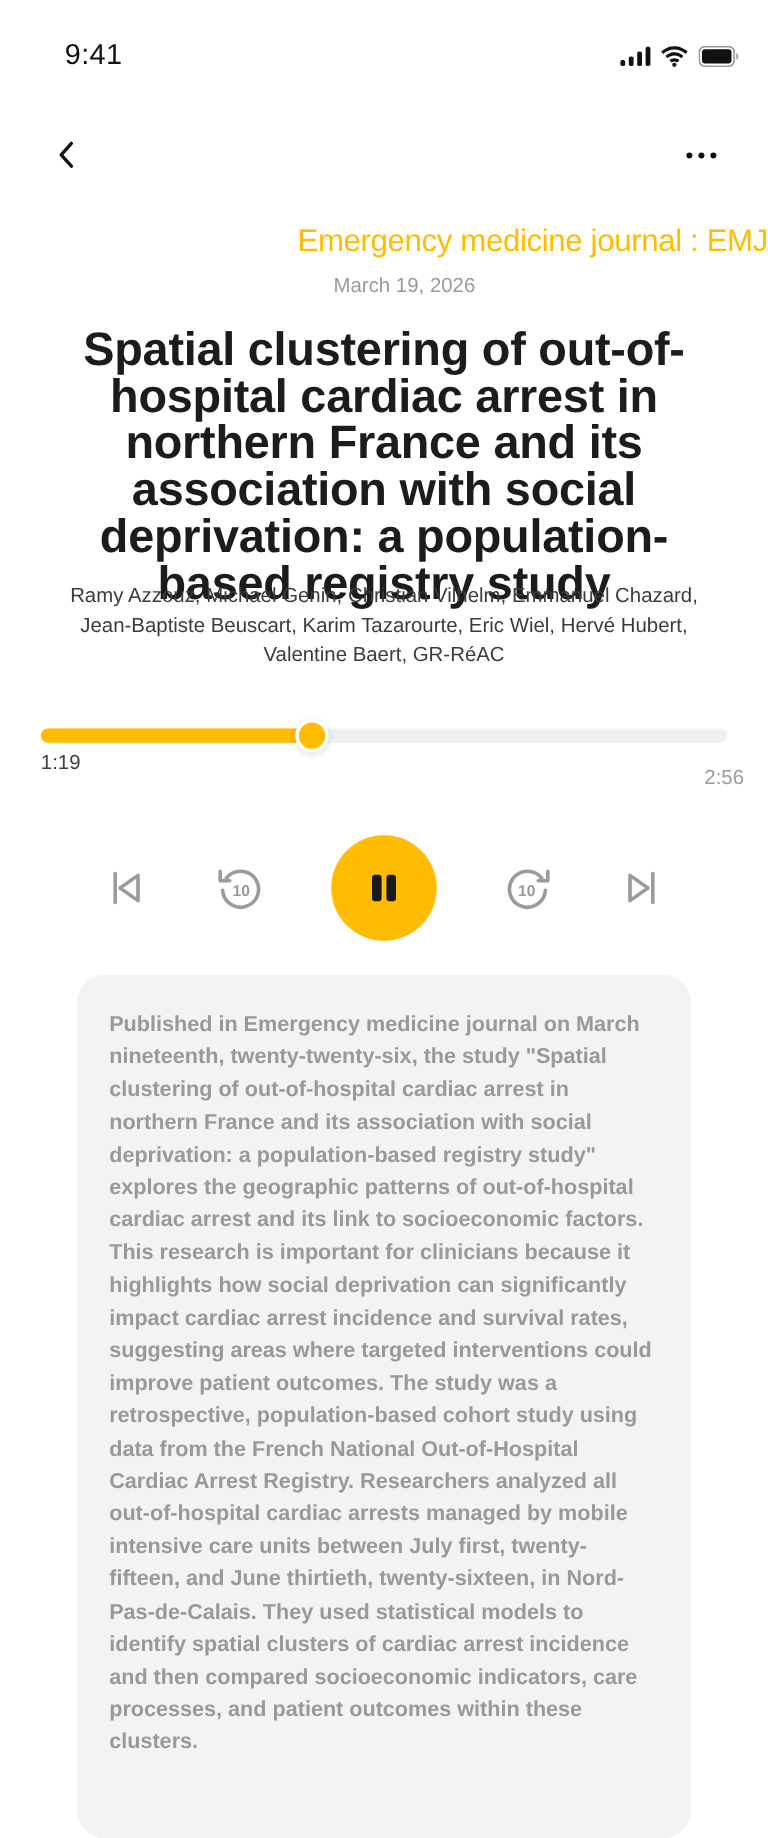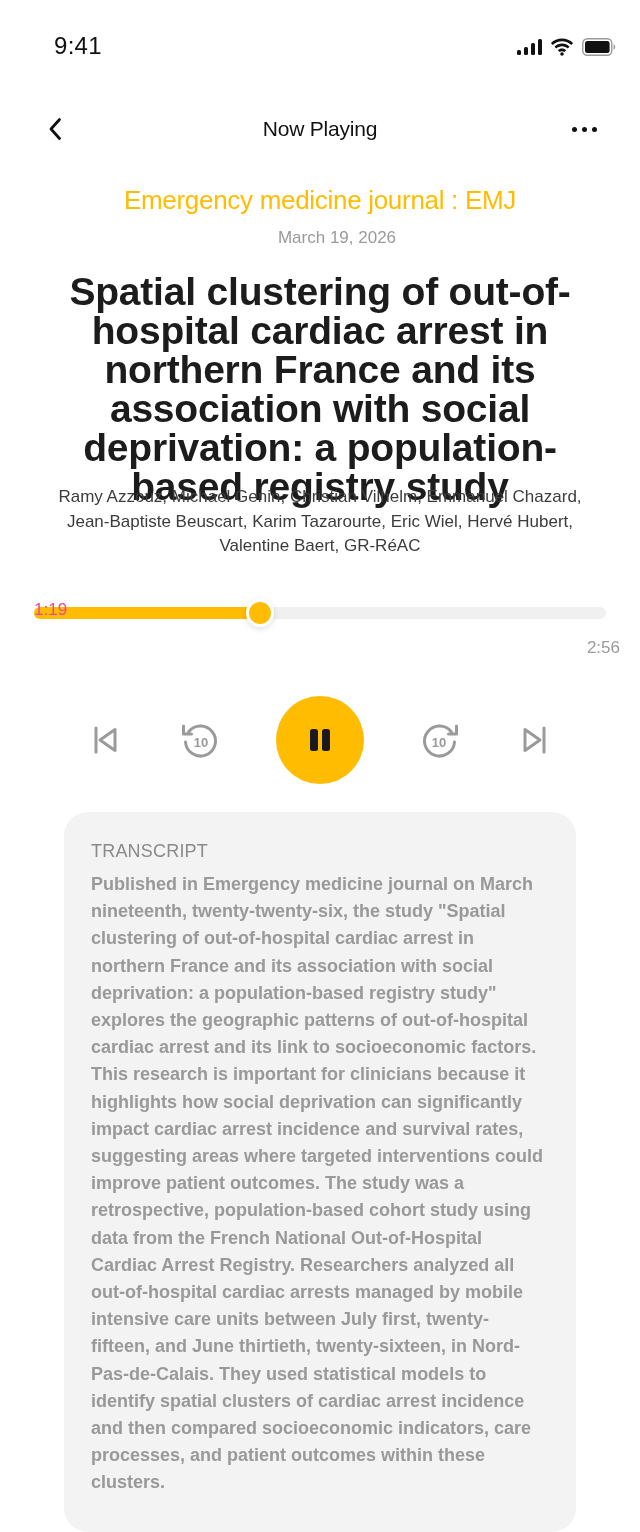--- a/index.html
+++ b/index.html
@@ -12,30 +12,30 @@
   .signal { display: flex; align-items: flex-end; gap: 3px; height: 16px; }
   .signal span { display: block; width: 4px; background: #111; border-radius: 1.5px; }
   .wifi svg, .battery svg { display: block; }
 
   .nav-bar { position: absolute; top: 104px; left: 0; width: 640px; height: 50px; }
   .nav-back { position: absolute; left: 40px; top: 10px; width: 30px; height: 30px; display: flex; align-items: center; justify-content: center; cursor: pointer; }
   .nav-title { position: absolute; left: 0; right: 0; top: 13px; text-align: center; font-size: 21px; font-weight: 500; color: #111; letter-spacing: -0.2px; }
   .nav-more { position: absolute; right: 36px; top: 10px; width: 40px; height: 30px; display: flex; align-items: center; justify-content: center; gap: 5px; cursor: pointer; }
   .nav-more span { width: 5px; height: 5px; background: #111; border-radius: 50%; display: block; }
 
-  .journal { position: absolute; top: 185px; left: 0; width: 640px; text-align: center; font-size: 26px; color: #FFBC00; letter-spacing: -0.3px; }
+  .journal { position: absolute; top: 185px; left: 0; width: 640px; text-align: right; font-size: 26px; color: #FFBC00; letter-spacing: -0.3px; }
   .date { position: absolute; top: 228px; left: 0; width: 640px; text-align: center; font-size: 17px; color: #9a9a9a; margin-left: 17px; }
   .title { position: absolute; top: 272px; left: 36px; width: 568px; text-align: center; font-size: 39px; font-weight: 600; line-height: 39px; color: #1c1c1c; letter-spacing: -0.2px; }
   .authors { position: absolute; top: 485px; left: 44px; width: 552px; text-align: center; font-size: 17px; line-height: 24.5px; color: #3c3c3c; }
 
   .progress { position: absolute; top: 600px; left: 34px; width: 572px; height: 26px; cursor: pointer; }
   .track { position: absolute; top: 7px; left: 0; width: 572px; height: 12px; border-radius: 6px; background: #f0f0f0; }
   .fill { position: absolute; top: 7px; left: 0; height: 12px; border-radius: 6px; background: #FFBC00; }
   .knob { position: absolute; top: -1px; width: 28px; height: 28px; margin-left: -14px; border-radius: 50%; background: #FFBC00; border: 3px solid #ffffff; box-shadow: 0 2px 6px rgba(0,0,0,0.12); }
-  .time-cur { position: absolute; top: 600px; left: 34px; font-size: 17px; color: #ec4899; }
+  .time-cur { position: absolute; top: 626px; left: 34px; font-size: 17px; color: #404040; }
   .time-total { position: absolute; top: 638px; right: 20px; font-size: 17px; color: #9a9a9a; }
 
   .controls { position: absolute; top: 696px; left: 0; width: 636px; height: 88px; }
   .ctrl { position: absolute; top: 0; height: 88px; display: flex; align-items: center; justify-content: center; cursor: pointer; }
   .ctrl-prev { left: 84px; width: 44px; }
   .ctrl-back10 { left: 178px; width: 44px; }
   .ctrl-play { left: 276px; width: 88px; border-radius: 50%; background: #FFBC00; }
   .ctrl-fwd10 { left: 418px; width: 44px; }
   .ctrl-next { left: 512px; width: 44px; }
 
@@ -72,21 +72,20 @@
     </div>
   </div>
 </div>
 
 <div class="nav-bar">
   <div class="nav-back">
     <svg width="14" height="24" viewBox="0 0 14 24">
       <path d="M11.5 2.5L3 12l8.5 9.5" fill="none" stroke="#111" stroke-width="2.8" stroke-linecap="round" stroke-linejoin="round"></path>
     </svg>
   </div>
-  <div class="nav-title">Now Playing</div>
   <div class="nav-more">
     <span></span>
       <span></span>
       <span></span>
   </div>
 </div>
 
 <div class="journal">Emergency medicine journal : EMJ</div>
 <div class="date">March 19, 2026</div>
 <div class="title">Spatial clustering of out-of-hospital cardiac arrest in northern France and its association with social deprivation: a population-based registry study</div>
@@ -129,15 +128,14 @@
   </div>
   <div class="ctrl ctrl-next">
     <svg width="26" height="28" viewBox="0 0 26 28">
       <line x1="23" y1="2" x2="23" y2="26" stroke="#9a9a9a" stroke-width="3" stroke-linecap="round"></line>
       <path d="M4 3.5L19 14 4 24.5z" fill="none" stroke="#9a9a9a" stroke-width="3" stroke-linejoin="round"></path>
     </svg>
   </div>
 </div>
 
 <div class="transcript">
-  <div class="transcript-label">TRANSCRIPT</div>
   <div class="transcript-body">Published in Emergency medicine journal on March nineteenth, twenty-twenty-six, the study "Spatial clustering of out-of-hospital cardiac arrest in northern France and its association with social deprivation: a population-based registry study" explores the geographic patterns of out-of-hospital cardiac arrest and its link to socioeconomic factors. This research is important for clinicians because it highlights how social deprivation can significantly impact cardiac arrest incidence and survival rates, suggesting areas where targeted interventions could improve patient outcomes. The study was a retrospective, population-based cohort study using data from the French National Out-of-Hospital Cardiac Arrest Registry. Researchers analyzed all out-of-hospital cardiac arrests managed by mobile intensive care units between July first, twenty-fifteen, and June thirtieth, twenty-sixteen, in Nord-Pas-de-Calais. They used statistical models to identify spatial clusters of cardiac arrest incidence and then compared socioeconomic indicators, care processes, and patient outcomes within these clusters.</div>
 </div>
 
 </body></html>

